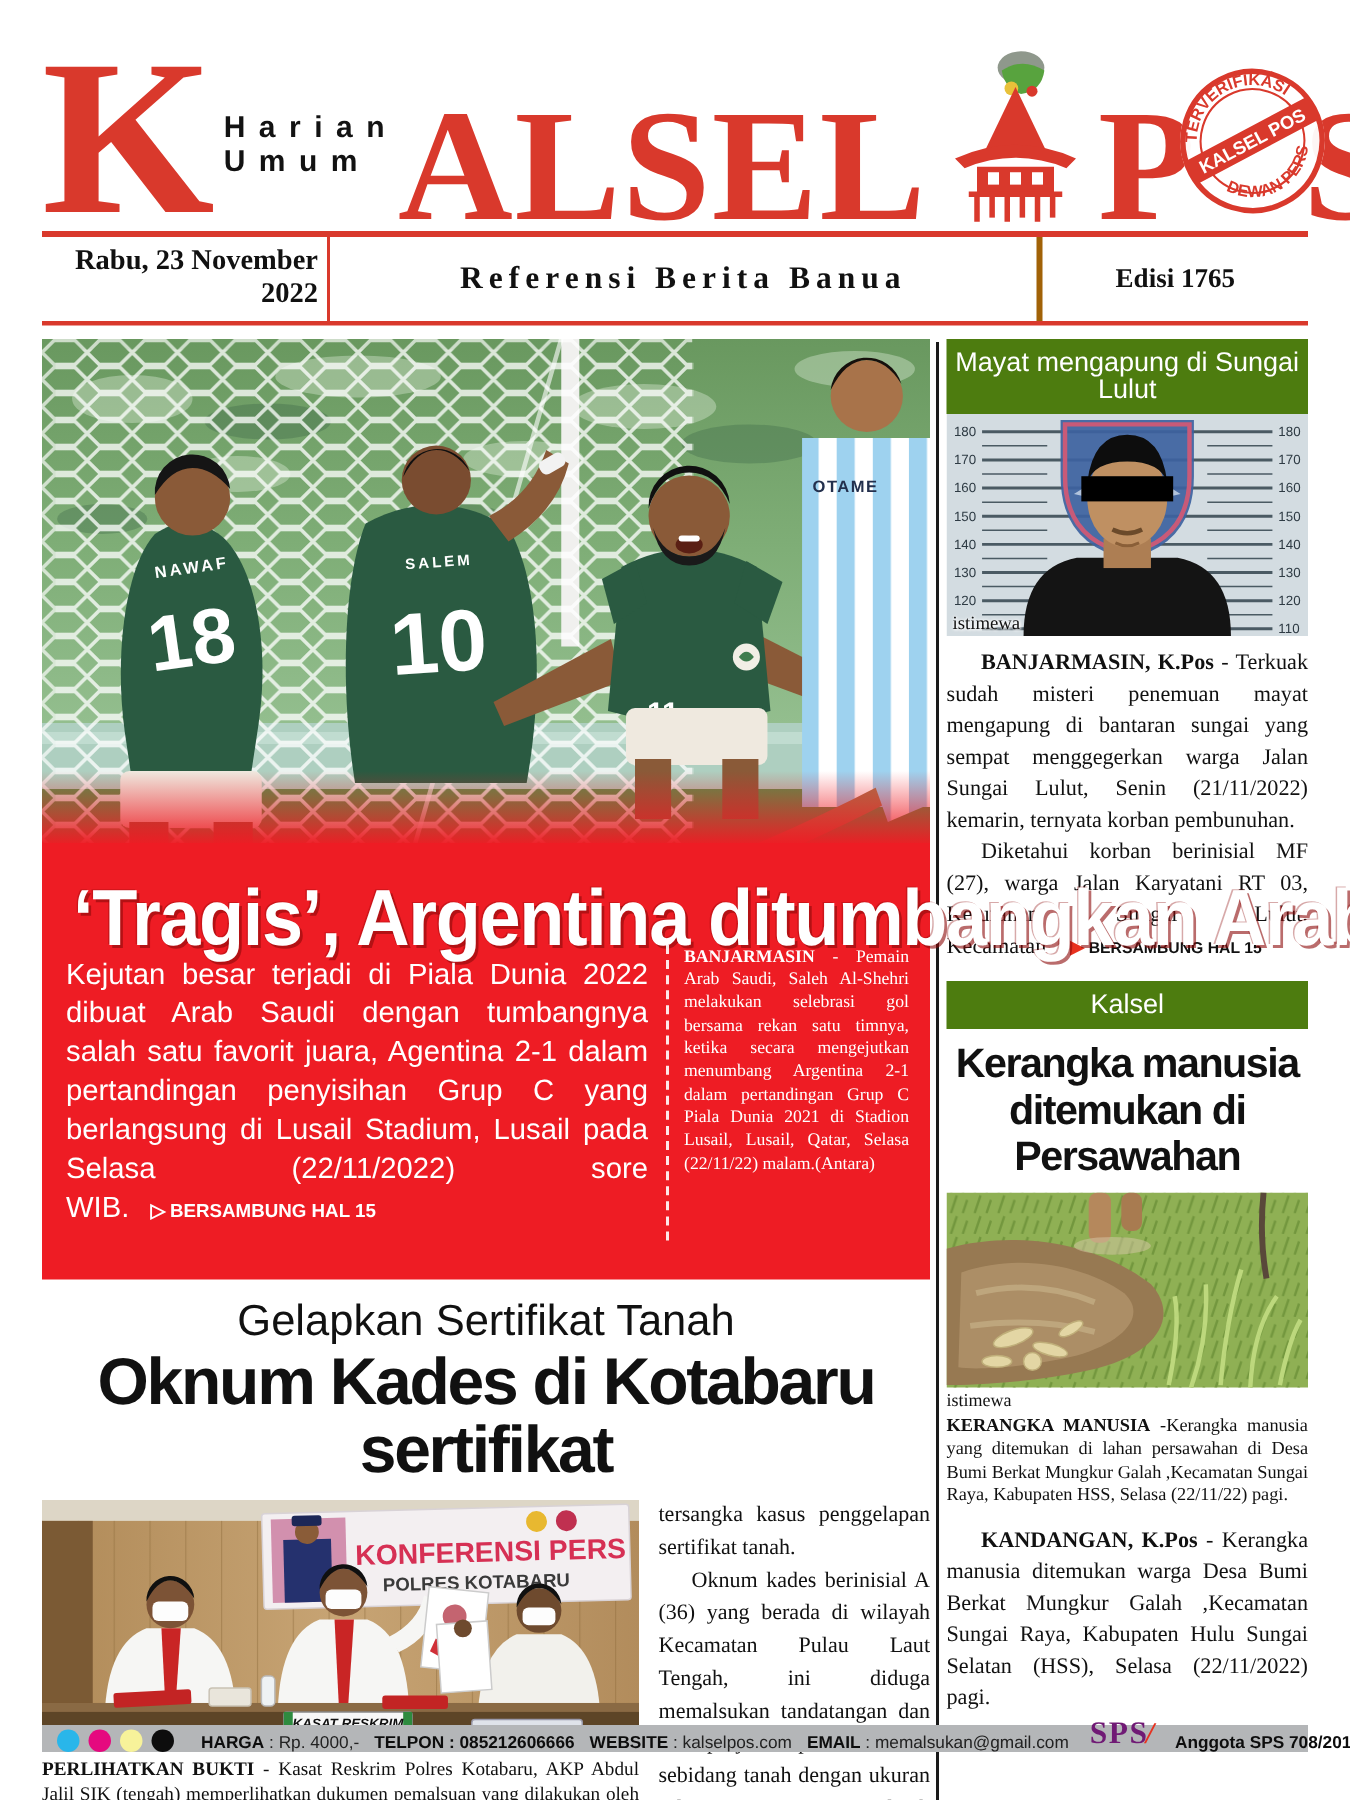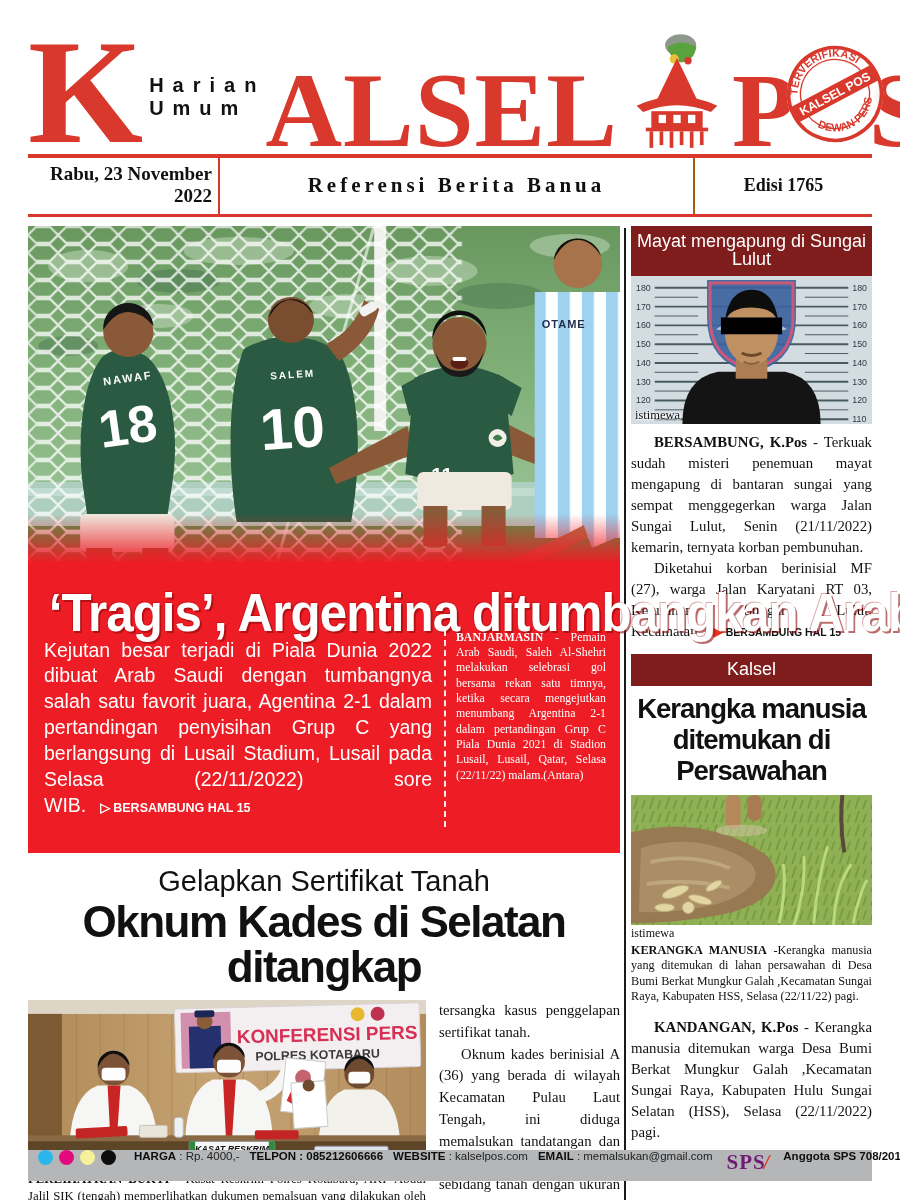--- a/index.html
+++ b/index.html
@@ -15,21 +15,21 @@
   .tagline{color:#121212;font:bold 20px "Liberation Sans",sans-serif;letter-spacing:9px;margin:0 0 6px 14px;}
   .alsel{font-size:106px;line-height:.70;letter-spacing:1px;}
   .bigletter{font-size:106px;line-height:.70;}
   .house{width:110px;height:122px;margin:0 0 -4px 4px;flex:none;}
   .stamp{width:100px;height:100px;margin:0 -16px 4px -12px;flex:none;position:relative;z-index:2;}
 
   .datebar{border-top:4px solid #d9392c;border-bottom:3px solid #d9392c;display:flex;margin-top:6px;
            font-weight:bold;align-items:stretch;}
   .db-cell{padding:5px 6px 7px;display:flex;align-items:center;justify-content:center;}
   .db-left{width:178px;font-size:19px;justify-content:flex-start;text-align:right;}
-  .db-mid{flex:1;font-size:21px;letter-spacing:4px;border-left:2px solid #d9392c;border-right:2px solid #a16207;
+  .db-mid{flex:1;font-size:21px;letter-spacing:4px;border-left:2px solid #d9392c;border-right:4px solid #a16207;
           font-family:"Liberation Serif",serif;}
   .db-right{width:165px;font-size:18px;}
 
   
   .main{display:flex;margin-top:9px;}
   .col-left{width:592px;flex:none;}
   .vdivider{border-left:2px solid #1a1a1a;margin:2px 5px 0 4px;}
   .col-right{flex:1;min-width:0;}
 
   
@@ -61,33 +61,33 @@
   .photo-box{position:relative;}
   .photo-box svg{display:block;width:100%;}
   .credit-ov{position:absolute;bottom:1px;left:4px;font:12.5px "Liberation Serif",serif;color:#101010;
              text-shadow:0 0 3px #fff,0 0 2px #fff,1px 1px 2px #fff;}
   .caption{font:12.8px/1.3 "Liberation Serif",serif;text-align:justify;margin-top:4px;}
   .story-side{flex:1;font:14.7px/1.48 "Liberation Serif",serif;text-align:justify;}
   .story-side p{margin:0;}
   .story-side p + p{text-indent:1.5em;}
 
   
-  .banner{background:#7f1d1d;color:#fff;text-align:center;font:18px/1 "Liberation Sans",sans-serif;
+  .banner{background:#4d7c0f;color:#fff;text-align:center;font:18px/1 "Liberation Sans",sans-serif;
           padding:6px 0 8px;}
   .rc-h1{text-align:center;font:bold 31px/1.05 "Liberation Sans",sans-serif;letter-spacing:-.5px;margin:9px 0 8px;}
   .rc-h2{text-align:center;font:bold 27.5px/1.12 "Liberation Sans",sans-serif;letter-spacing:-1px;margin:8px 0;}
   .rc-credit{font:12px "Liberation Serif",serif;margin:1px 0 2px;}
   .rc-cap{font:12.2px/1.27 "Liberation Serif",serif;text-align:justify;margin-top:2px;}
   .rc-art{margin-top:8px;font:14.8px/1.42 "Liberation Serif",serif;text-align:justify;}
   .rc-art p{margin:0;text-indent:1.55em;}
   .mt12{margin-top:12px;}
 
   
-  .footer{position:absolute;left:28px;right:28px;top:1150px;height:31px;background:#b4b6b8;
-          display:flex;align-items:flex-start;padding:0 10px;gap:10px;font-family:"Liberation Sans",sans-serif;}
+  .footer{position:absolute;left:28px;right:28px;top:1150px;height:18px;background:#b4b6b8;
+          display:flex;align-items:flex-end;padding:0 10px;gap:10px;font-family:"Liberation Sans",sans-serif;}
   .dots{display:flex;gap:6px;align-items:center;margin-right:8px;}
   .dot{width:15px;height:15px;border-radius:50%;}
   .dot-c{background:#29b6ea;}.dot-m{background:#e5097f;}.dot-y{background:#f7f29a;}.dot-k{background:#0d0d0d;}
   .f-item{font-size:11.5px;color:#222;white-space:nowrap;}
   .f-item b{color:#0d0d0d;}
   .sps-wrap{display:flex;align-items:baseline;margin-left:4px;}
   .sps{font:bold 21px "Liberation Serif",serif;color:#701a75;letter-spacing:1px;}
   .sps-slash{color:#e8311f;font:bold italic 20px "Liberation Serif",serif;margin:0 4px 0 -2px;}
   .f-member{font:bold 11.5px "Liberation Sans",sans-serif;color:#0d0d0d;white-space:nowrap;}
 </style>
@@ -250,21 +250,21 @@
         <div class="hero-fade"></div>
         <h1 class="hero-headline">‘Tragis’, Argentina ditumbangkan Arab Saudi</h1>
         <div class="hero-body">
           <p class="hero-par"><span>Kejutan besar terjadi di Piala Dunia 2022 dibuat Arab Saudi dengan tumbangnya salah satu favorit juara, Agentina 2-1 dalam pertandingan penyisihan Grup C yang berlangsung di Lusail Stadium, Lusail pada Selasa (22/11/2022) sore WIB.</span><span class="cont cont-hero"><i class="tri">▷</i><span>BERSAMBUNG HAL 15</span></span></p>
           <p class="hero-cap"><b>BANJARMASIN</b><span> - Pemain Arab Saudi, Saleh Al-Shehri melakukan selebrasi gol bersama rekan satu timnya, ketika secara mengejutkan menumbang Argentina 2-1 dalam pertandingan Grup C Piala Dunia 2021 di Stadion Lusail, Lusail, Qatar, Selasa (22/11/22) malam.(Antara)</span></p>
         </div>
       </section>
 
       <section>
         <div class="kicker">Gelapkan Sertifikat Tanah</div>
-        <h2 class="headline-2">Oknum Kades di Selatan ditangkap</h2>
+        <h2 class="headline-2">Oknum Kades di Kotabaru sertifikat</h2>
         <div class="story">
           <div class="story-main">
             <div class="photo-box">
               <svg viewBox="0 0 400 168">
                 <defs>
                   <linearGradient id="wd" x1="0" y1="0" x2="1" y2="0">
                     <stop offset="0" stop-color="#b08a58"></stop>
                         <stop offset=".5" stop-color="#c7a474"></stop>
                         <stop offset="1" stop-color="#b28c5c"></stop>
                   </linearGradient>
@@ -417,21 +417,21 @@
               <ellipse cx="122" cy="57" rx="27" ry="33" fill="#bf9062"></ellipse>
               <path d="M95,46 q4,-32 27,-32 q23,0 27,32 q-5,-14 -27,-14 q-22,0 -27,14z" fill="#0d0d0d"></path>
               <rect x="91" y="42" width="62" height="17" fill="#000"></rect>
               <path d="M112,78 q10,5 20,0" stroke="#6b4a2a" stroke-width="3" fill="none"></path>
               <path d="M114,87 q8,4 16,0" stroke="#8a5f38" stroke-width="2" fill="none"></path>
             </g>
           </svg>
           <span class="credit-ov">istimewa</span>
         </div>
         <div class="rc-art">
-          <p><b>BERSAMBUNG, K.Pos</b><span> - Terkuak sudah misteri penemuan mayat mengapung di bantaran sungai yang sempat menggegerkan warga Jalan Sungai Lulut, Senin (21/11/2022) kemarin, ternyata korban pembunuhan.</span></p>
+          <p><b>BANJARMASIN, K.Pos</b><span> - Terkuak sudah misteri penemuan mayat mengapung di bantaran sungai yang sempat menggegerkan warga Jalan Sungai Lulut, Senin (21/11/2022) kemarin, ternyata korban pembunuhan.</span></p>
           <p><span>Diketahui korban berinisial MF (27), warga Jalan Karyatani RT 03, Kelurahan Sungai Lulut, Kecamatan</span><span class="cont cont-body"><i class="tri">▶</i><span>BERSAMBUNG HAL 15</span></span></p>
         </div>
       </section>
 
       <section>
         <div class="banner mt12">Kalsel</div>
         <h2 class="rc-h2">Kerangka manusia ditemukan di Persawahan</h2>
         <div class="photo-box">
           <svg viewBox="0 0 244 132">
             <defs>

